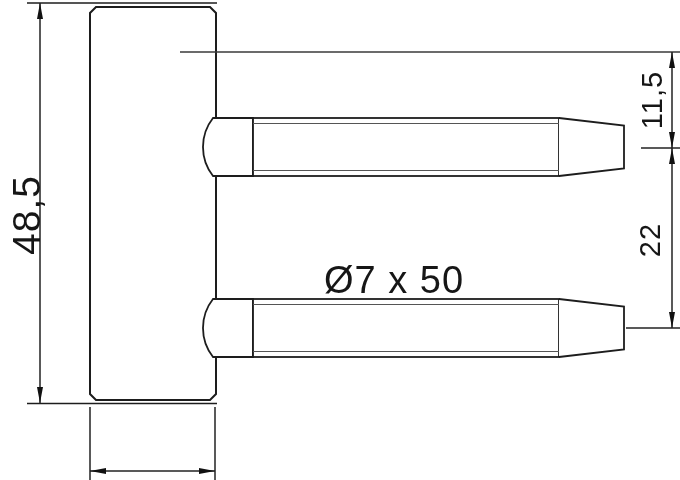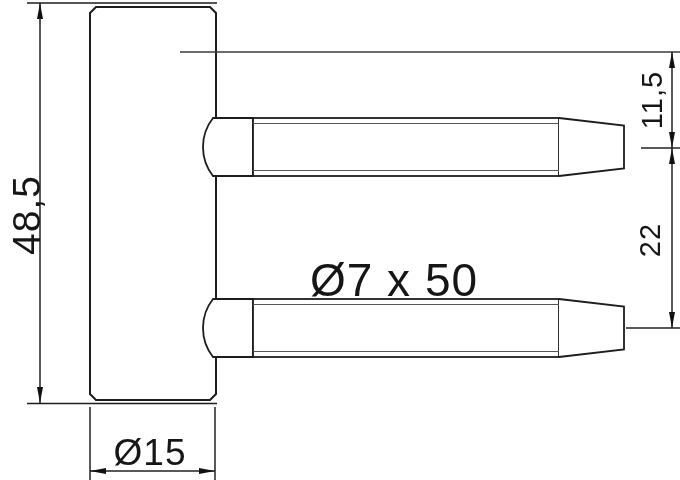--- a/index.html
+++ b/index.html
@@ -15,21 +15,21 @@
     position:absolute;
     color:#161616;
     white-space:nowrap;
     transform:translate(-50%,-50%);
     letter-spacing:1px;
     line-height:1;
   }
   .dim-label.vert{transform:translate(-50%,-50%) rotate(-90deg);}
   .lbl-height{left:26px;top:215px;font-size:39px;}
   .lbl-body-dia{left:150px;top:452px;font-size:37px;}
-  .lbl-pin-spec{left:394px;top:280px;font-size:46px;}
+  .lbl-pin-spec{left:394px;top:280px;font-size:38px;}
   .lbl-top-offset{left:652px;top:100px;font-size:29px;}
   .lbl-pin-spacing{left:650px;top:240px;font-size:29px;}
 </style>
 </head>
 <body>
 
 <div id="stage">
 
   <svg width="680" height="480" viewBox="0 0 680 480">
 
@@ -83,20 +83,19 @@
     <g stroke="#222222" stroke-width="1.5" fill="#111111">
       <line x1="672" y1="148" x2="672" y2="328"></line>
       <polygon points="672,148 669,164 675,164" stroke="none"></polygon>
       <polygon points="672,328 669,312 675,312" stroke="none"></polygon>
       <line x1="626" y1="328" x2="680" y2="328"></line>
     </g>
   </svg>
 
   <div class="dim-label vert lbl-height">48,5</div>
 
-  <div class="dim-label lbl-body-dia">Ø15</div>
 
   <div class="dim-label lbl-pin-spec">Ø7 x 50</div>
 
   <div class="dim-label vert lbl-top-offset">11,5</div>
 
   <div class="dim-label vert lbl-pin-spacing">22</div>
 </div>
 
 </body></html>

